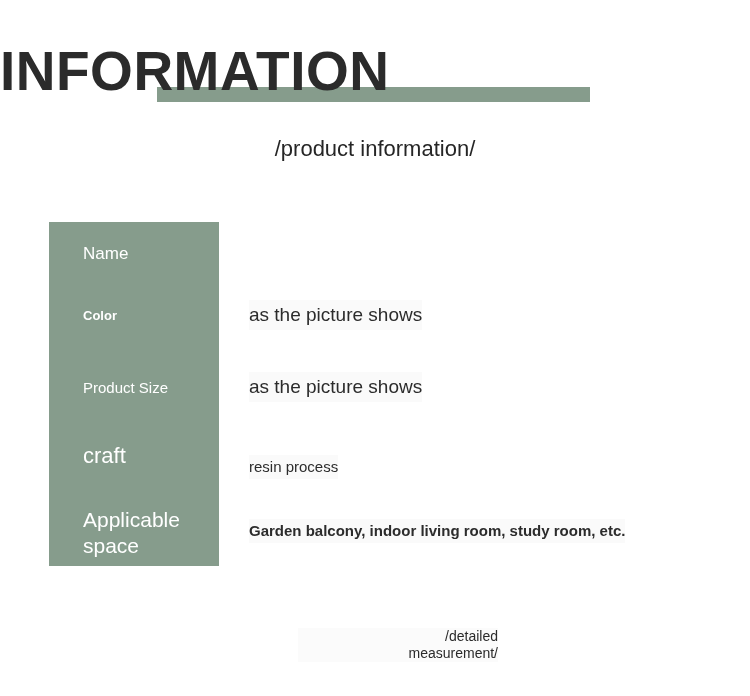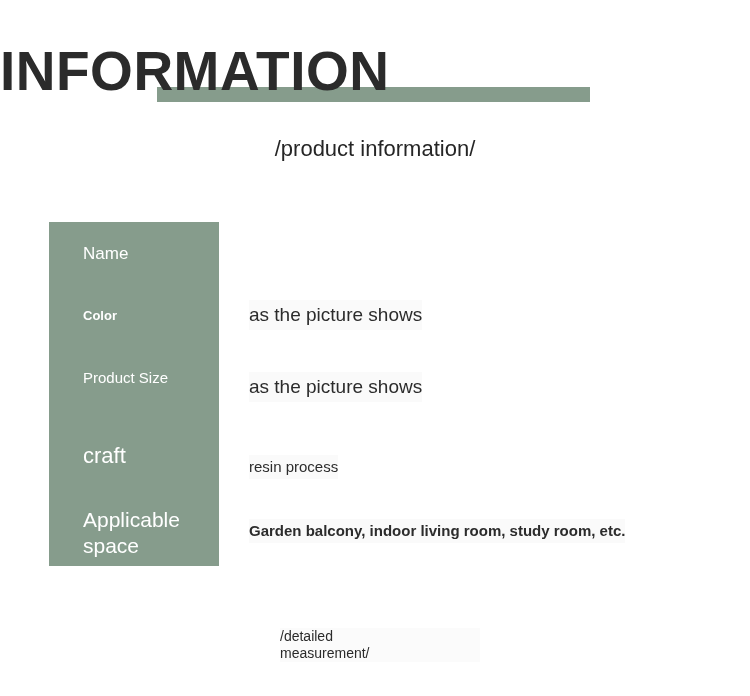--- a/index.html
+++ b/index.html
@@ -104,42 +104,43 @@
 
   
   #label-name  { top: 20px;  font-size: 17px; line-height: 24px; }
   #value-name  { left: 200px; top: 20px; font-size: 15px; line-height: 24px; }
 
   
   #label-color { top: 82px;  font-size: 13px; line-height: 24px; font-weight: bold; }
   #value-color { left: 200px; top: 78px; font-size: 19px; line-height: 30px; }
 
   
-  #label-size  { top: 145px; font-size: 15px; line-height: 22px; }
+  #label-size  { top: 155px; font-size: 15px; line-height: 22px; }
   #value-size  { left: 200px; top: 150px; font-size: 19px; line-height: 30px; }
 
   
   #label-craft { top: 220px; font-size: 22px; line-height: 28px; }
   #value-craft { left: 200px; top: 233px; font-size: 15px; line-height: 24px; }
 
   
   #label-space { top: 285px; font-size: 21px; line-height: 26px; }
   #value-space { left: 200px; top: 297px; font-size: 15px; line-height: 24px; font-weight: bold; }
 
   
   #measurement-note {
     position: absolute;
-    left: 280px;
+    left: 298px;
     top: 628px;
     width: 200px;
     font-size: 14px;
     line-height: 17px;
     color: #2b2b2b;
     background: #fbfbfb;
     white-space: pre-line;
+    text-align: right;
   }
 </style>
 </head>
 <body>
 
 <div id="header">
 
   <div id="title-wrap">
     <div id="title-underline"></div>
     <div id="page-title">INFORMATION</div>

